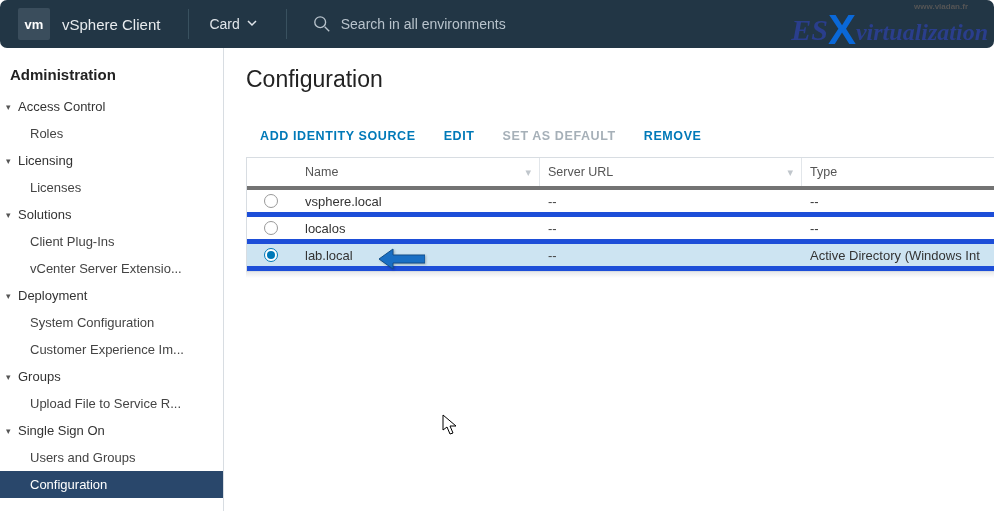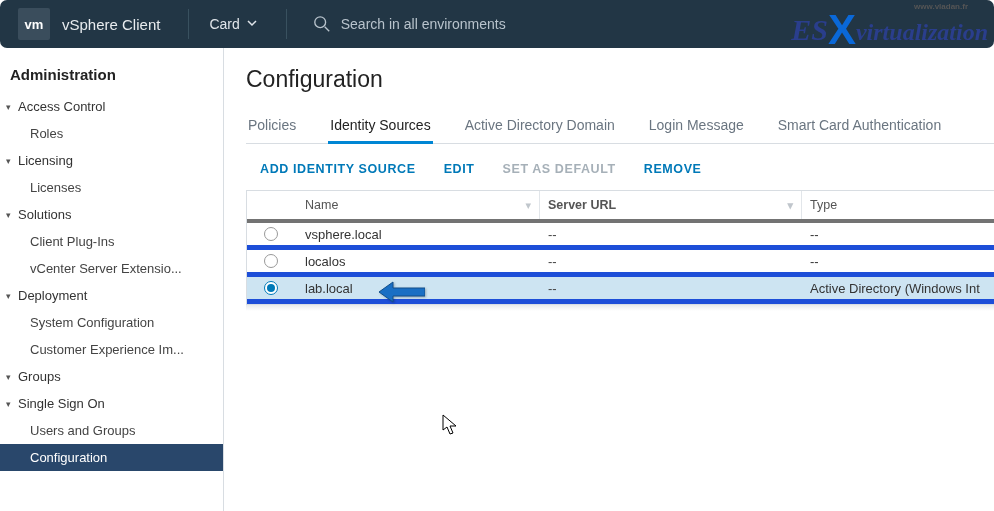--- a/index.html
+++ b/index.html
@@ -42,21 +42,21 @@
   
   .actions { display: flex; gap: 28px; padding: 18px 0 14px 14px;}
   .act { font-size: 12.5px; letter-spacing: 0.6px; font-weight: 600; color: #0079b8; cursor: pointer;}
   .act.disabled { color: #a6b0b8; cursor: default;}
 
   .table { border: 1px solid #d8dde2; border-right: none;}
   .thead { display: flex; border-bottom: 4px solid #737373; background: #fff; height: 32px; align-items: center;}
   .th { display: flex; align-items: center; justify-content: space-between; padding: 0 8px 0 8px; font-size: 12.5px; color: #555; border-right: 1px solid #e2e6ea; height: 100%;}
   .th.sel { width: 48px; border-right: none;}
   .th.name { width: 245px; padding-left: 10px;}
-  .th.url { width: 262px; font-weight: bold;}
+  .th.url { width: 262px;}
   .th.type { flex: 1; border-right: none;}
   .filter-ic { color: #c0c6cc; font-size: 11px;}
   
   .trow { display: flex; align-items: center; height: 27px; border-bottom: 5px solid #1d4ed8;}
   .trow.selected { background: #cde4f2;}
   .td { font-size: 13px; color: #333;}
   .td.sel { width: 48px; display:flex; align-items:center; justify-content:center;}
   .td.name { width: 245px; padding-left: 10px; position: relative;}
   .td.url { width: 262px; padding-left: 8px; color: #444;}
   .td.type { flex: 1; padding-left: 8px; white-space: nowrap; overflow: hidden;}
@@ -131,39 +131,33 @@
         <span class="tri">▾</span>
         <span>Deployment</span>
       </div>
     <div class="side-item">System Configuration</div>
     <div class="side-item">Customer Experience Im...</div>
 
     <div class="side-group">
         <span class="tri">▾</span>
         <span>Groups</span>
       </div>
+    <div class="side-item">Upload File to Service R...</div>
 
     <div class="side-group">
         <span class="tri">▾</span>
         <span>Single Sign On</span>
       </div>
     <div class="side-item">Users and Groups</div>
     <div class="side-item selected">Configuration</div>
   </div>
 
   <div class="main">
     <div class="page-title">Configuration</div>
 
-    <div class="tabs">
-      <div class="tab">Policies</div>
-      <div class="tab active">Identity Sources</div>
-      <div class="tab">Active Directory Domain</div>
-      <div class="tab">Login Message</div>
-      <div class="tab">Smart Card Authentication</div>
-    </div>
 
     <div class="actions">
       <span class="act">ADD IDENTITY SOURCE</span>
       <span class="act">EDIT</span>
       <span class="act disabled">SET AS DEFAULT</span>
       <span class="act">REMOVE</span>
     </div>
 
     <div class="table">
       <div class="thead">

